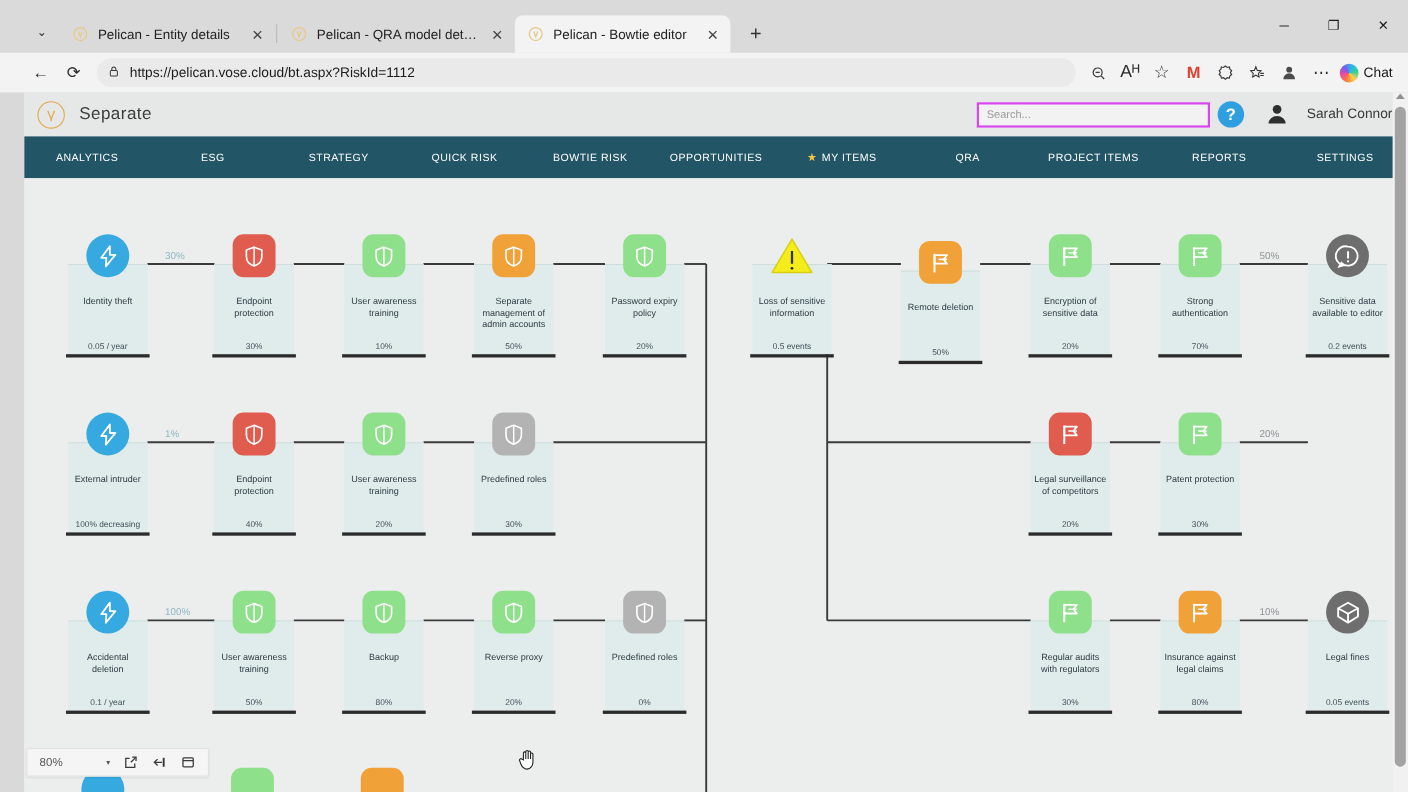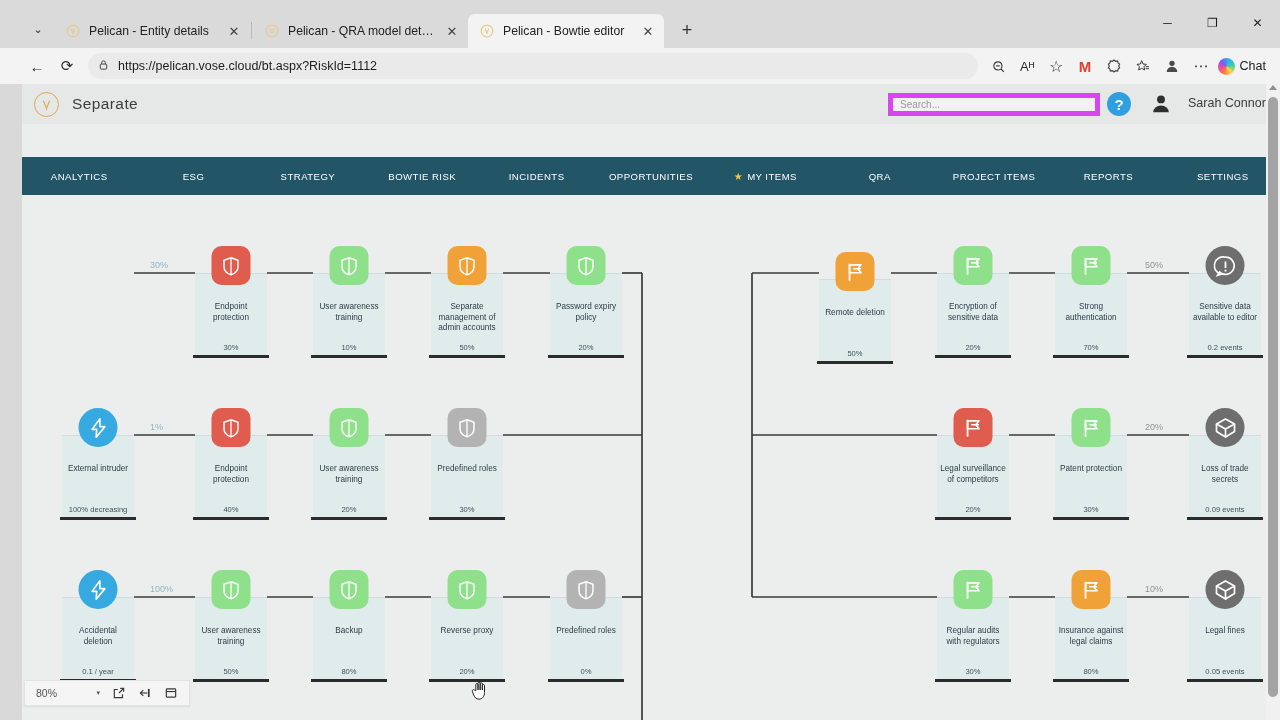--- a/index.html
+++ b/index.html
@@ -83,35 +83,35 @@
     display: flex; align-items: center;
   }
   .brand { display: flex; align-items: center; margin-left: 12px; }
   .brand-logo {
     width: 25px; height: 25px; border-radius: 50%; border: 1.4px solid #e0a94e;
     display: flex; align-items: center; justify-content: center; color: #e0a94e;
   }
   .brand-name { margin-left: 13px; font-size: 15.5px; color: #3c3c3c; letter-spacing: .4px; }
   .hdr-search {
     position: absolute; left: 866px; top: 9px; width: 212px; height: 23px;
-    background: #f2f2f2; border: 5px solid #d946ef;
+    background: #f2f2f2; border: 2px solid #d946ef;
     font-size: 10px; color: #9a9a9a; display: flex; align-items: center; padding-left: 7px;
   }
   .hdr-help {
     position: absolute; left: 1107px; top: 92px; width: 24px; height: 24px; border-radius: 50%;
     background: #2f9fe0; color: #fff; font-size: 15px; font-weight: bold;
     display: flex; align-items: center; justify-content: center;
   }
   .hdr-user-icon { position: absolute; left: 1150px; top: 92px; width: 22px; height: 24px; }
   .hdr-username { position: absolute; left: 1188px; top: 96px; font-size: 12.5px; color: #3a3a3a; white-space: nowrap; }
 
   
   .navbar {
     position: relative; width: 1258px; height: 38px; background: #225566;
-    display: flex; align-items: center; margin-top: 33px;
+    display: flex; align-items: center;
   }
   .navitem {
     flex: 1 1 0; text-align: center; color: #ffffff; font-size: 9.6px;
     letter-spacing: .45px; cursor: pointer; white-space: nowrap;
     display: flex; align-items: center; justify-content: center; gap: 4px; height: 100%;
   }
   .navitem .star { color: #f4c542; font-size: 10px; }
 
   
   .canvas {
@@ -251,21 +251,21 @@
       <span class="url">https://pelican.vose.cloud/bt.aspx?RiskId=1112</span>
     </div>
     <div class="tb-right">
       <div class="tb-icon">
         <svg width="15" height="15" viewBox="0 0 24 24">
             <circle cx="11" cy="11" r="6.5" fill="none" stroke="#3a3a3a" stroke-width="1.8"></circle>
             <line x1="8" y1="11" x2="14" y2="11" stroke="#3a3a3a" stroke-width="1.8"></line>
             <line x1="16" y1="16" x2="20.5" y2="20.5" stroke="#3a3a3a" stroke-width="1.8"></line>
           </svg>
       </div>
-      <div class="tb-icon" style="font-size:13px;">Aᴴ</div>
+      <div class="tb-icon" style="font-size:16px;">Aᴴ</div>
       <div class="tb-icon" style="font-size:16px;">☆</div>
       <div class="tb-icon" style="color:#e04030;font-weight:bold;font-size:15px;">M</div>
       <div class="tb-icon">
         <svg width="16" height="16" viewBox="0 0 24 24">
             <path d="M12 3 l2.5 2 3-.6 .6 3 2.4 1.9-1.6 2.7 1.6 2.7-2.4 1.9-.6 3-3-.6-2.5 2-2.5-2-3 .6-.6-3-2.4-1.9 1.6-2.7-1.6-2.7 2.4-1.9 .6-3 3 .6z" fill="none" stroke="#3a3a3a" stroke-width="1.6"></path>
           </svg>
       </div>
       <div class="tb-icon">
         <svg width="16" height="16" viewBox="0 0 24 24">
             <path d="M10 4 L12 9 L17 9.5 L13.5 13 L14.5 18 L10 15.5 L5.5 18 L6.5 13 L3 9.5 L8 9 Z" fill="none" stroke="#3a3a3a" stroke-width="1.5"></path>
@@ -308,24 +308,24 @@
       <div class="navitem">
           <span>ANALYTICS</span>
         </div>
       <div class="navitem">
           <span>ESG</span>
         </div>
       <div class="navitem">
           <span>STRATEGY</span>
         </div>
       <div class="navitem">
+          <span>QUICK RISK</span>
+        </div>
+      <div class="navitem">
           <span>BOWTIE RISK</span>
-        </div>
-      <div class="navitem">
-          <span>INCIDENTS</span>
         </div>
       <div class="navitem">
           <span>OPPORTUNITIES</span>
         </div>
       <div class="navitem">
           <span class="star">★</span>
           <span>MY ITEMS</span>
         </div>
       <div class="navitem">
           <span>QRA</span>
@@ -364,20 +364,32 @@
             <line x1="245" y1="402" x2="291" y2="402" stroke="#3a3a3a" stroke-width="1.7"></line>
             <line x1="363" y1="402" x2="409" y2="402" stroke="#3a3a3a" stroke-width="1.7"></line>
             <line x1="481" y1="402" x2="528" y2="402" stroke="#3a3a3a" stroke-width="1.7"></line>
             <line x1="600" y1="402" x2="620" y2="402" stroke="#3a3a3a" stroke-width="1.7"></line>
             <line x1="987" y1="402" x2="1033" y2="402" stroke="#3a3a3a" stroke-width="1.7"></line>
             <line x1="1105" y1="402" x2="1167" y2="402" stroke="#3a3a3a" stroke-width="1.7"></line>
             <line x1="730" y1="402" x2="915" y2="402" stroke="#3a3a3a" stroke-width="1.7"></line>
             <line x1="620" y1="78" x2="620" y2="558" stroke="#3a3a3a" stroke-width="1.7"></line>
             <line x1="730" y1="78" x2="730" y2="402" stroke="#3a3a3a" stroke-width="1.7"></line>
           </svg>
+      <div class="node" style="left: 40px; top: 78px;">
+            <div class="node-box">
+              <div class="node-icon circle" style="background: rgb(53, 169, 224);">
+                <svg width="22" height="22" viewBox="0 0 24 24">
+                  <path d="M13.5 2 L5 13.5 h5 L9.5 22 L19 10.5 h-5.5z" fill="none" stroke="#fff" stroke-width="1.8" stroke-linejoin="round"></path>
+                </svg>
+              </div>
+              <div class="node-label">Identity theft</div>
+              <div class="node-value">0.05 / year</div>
+              <div class="node-underline"></div>
+            </div>
+          </div>
           <div class="node" style="left: 173px; top: 78px;">
             <div class="node-box">
               <div class="node-icon rounded" style="background: rgb(224, 92, 78);">
                 <svg width="21" height="22" viewBox="0 0 24 24">
                   <path d="M12 2.5 L20 5.5 v7 c0 5-3.6 8.2-8 9.5 -4.4-1.3-8-4.5-8-9.5v-7z" fill="none" stroke="#fff" stroke-width="1.7"></path>
                   <line x1="12" y1="3.4" x2="12" y2="21.4" stroke="#fff" stroke-width="1.5"></line>
                 </svg>
               </div>
               <div class="node-label">Endpoint protection</div>
               <div class="node-value">30%</div>
@@ -474,20 +486,34 @@
                   <path d="M12 3.2 a8.6 8.6 0 1 1 -6 14.7 L4 21.3 l3.4-1 A8.6 8.6 0 0 1 12 3.2z" fill="none" stroke="#fff" stroke-width="1.7"></path>
                   <line x1="12" y1="7.5" x2="12" y2="14" stroke="#fff" stroke-width="1.8"></line>
                   <circle cx="12" cy="16.6" r="1.05" fill="#fff"></circle>
                 </svg>
               </div>
               <div class="node-label">Sensitive data available to editor</div>
               <div class="node-value">0.2 events</div>
               <div class="node-underline"></div>
             </div>
           </div>
+          <div class="node" style="left: 662px; top: 78px;">
+            <div class="node-box">
+              <div class="node-icon ">
+                <svg width="40" height="36" viewBox="0 0 40 36">
+                  <path d="M20 2 L38.5 33 L1.5 33 Z" fill="#f5ec1b" stroke="#d9cf12" stroke-width="1.4" stroke-linejoin="round"></path>
+                  <line x1="20" y1="13" x2="20" y2="25" stroke="#333" stroke-width="2.1"></line>
+                  <circle cx="20" cy="29.2" r="1.3" fill="#333"></circle>
+                </svg>
+              </div>
+              <div class="node-label">Loss of sensitive information</div>
+              <div class="node-value">0.5 events</div>
+              <div class="node-underline"></div>
+            </div>
+          </div>
           <div class="node" style="left: 40px; top: 240px;">
             <div class="node-box">
               <div class="node-icon circle" style="background: rgb(53, 169, 224);">
                 <svg width="22" height="22" viewBox="0 0 24 24">
                   <path d="M13.5 2 L5 13.5 h5 L9.5 22 L19 10.5 h-5.5z" fill="none" stroke="#fff" stroke-width="1.8" stroke-linejoin="round"></path>
                 </svg>
               </div>
               <div class="node-label">External intruder</div>
               <div class="node-value">100% decreasing</div>
               <div class="node-underline"></div>
@@ -555,34 +581,20 @@
                   <path d="M5.5 4.2 h12.5 l-3.4 4.3 3.4 4.3 H5.5z" fill="none" stroke="#fff" stroke-width="1.8" stroke-linejoin="round"></path>
                   <line x1="9.5" y1="8.5" x2="18" y2="8.5" stroke="#fff" stroke-width="1.5"></line>
                 </svg>
               </div>
               <div class="node-label">Patent protection</div>
               <div class="node-value">30%</div>
               <div class="node-underline"></div>
             </div>
           </div>
           <div class="pct-label grey" style="left: 1123px; top: 227px;">20%</div>
-          <div class="node" style="left: 1167px; top: 240px;">
-            <div class="node-box">
-              <div class="node-icon circle" style="background: rgb(110, 110, 110);">
-                <svg width="24" height="24" viewBox="0 0 24 24">
-                  <path d="M12 3 L21 8 L12 13 L3 8 Z" fill="none" stroke="#fff" stroke-width="1.7" stroke-linejoin="round"></path>
-                  <path d="M3 8 v7.5 L12 21 v-8" fill="none" stroke="#fff" stroke-width="1.7" stroke-linejoin="round"></path>
-                  <path d="M21 8 v7.5 L12 21" fill="none" stroke="#fff" stroke-width="1.7" stroke-linejoin="round"></path>
-                </svg>
-              </div>
-              <div class="node-label">Loss of trade secrets</div>
-              <div class="node-value">0.09 events</div>
-              <div class="node-underline"></div>
-            </div>
-          </div>
           <div class="node" style="left: 40px; top: 402px;">
             <div class="node-box">
               <div class="node-icon circle" style="background: rgb(53, 169, 224);">
                 <svg width="22" height="22" viewBox="0 0 24 24">
                   <path d="M13.5 2 L5 13.5 h5 L9.5 22 L19 10.5 h-5.5z" fill="none" stroke="#fff" stroke-width="1.8" stroke-linejoin="round"></path>
                 </svg>
               </div>
               <div class="node-label">Accidental deletion</div>
               <div class="node-value">0.1 / year</div>
               <div class="node-underline"></div>

